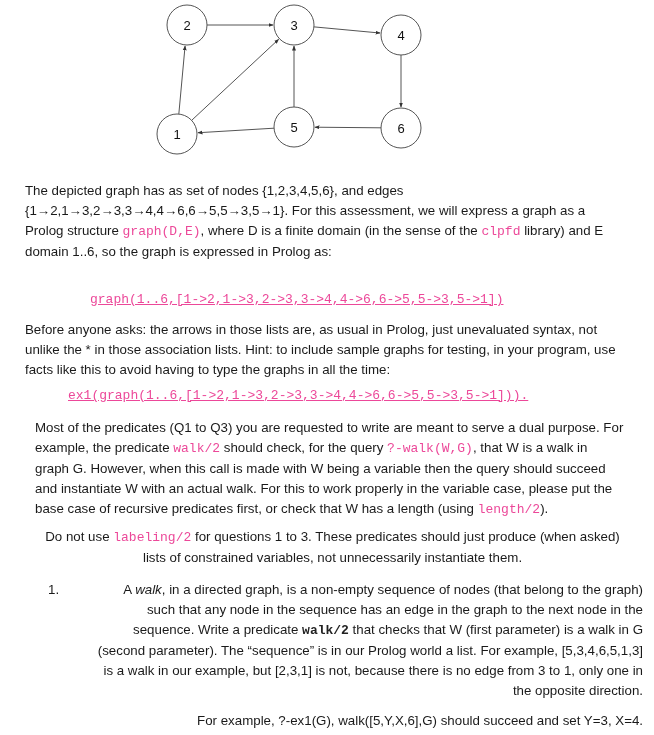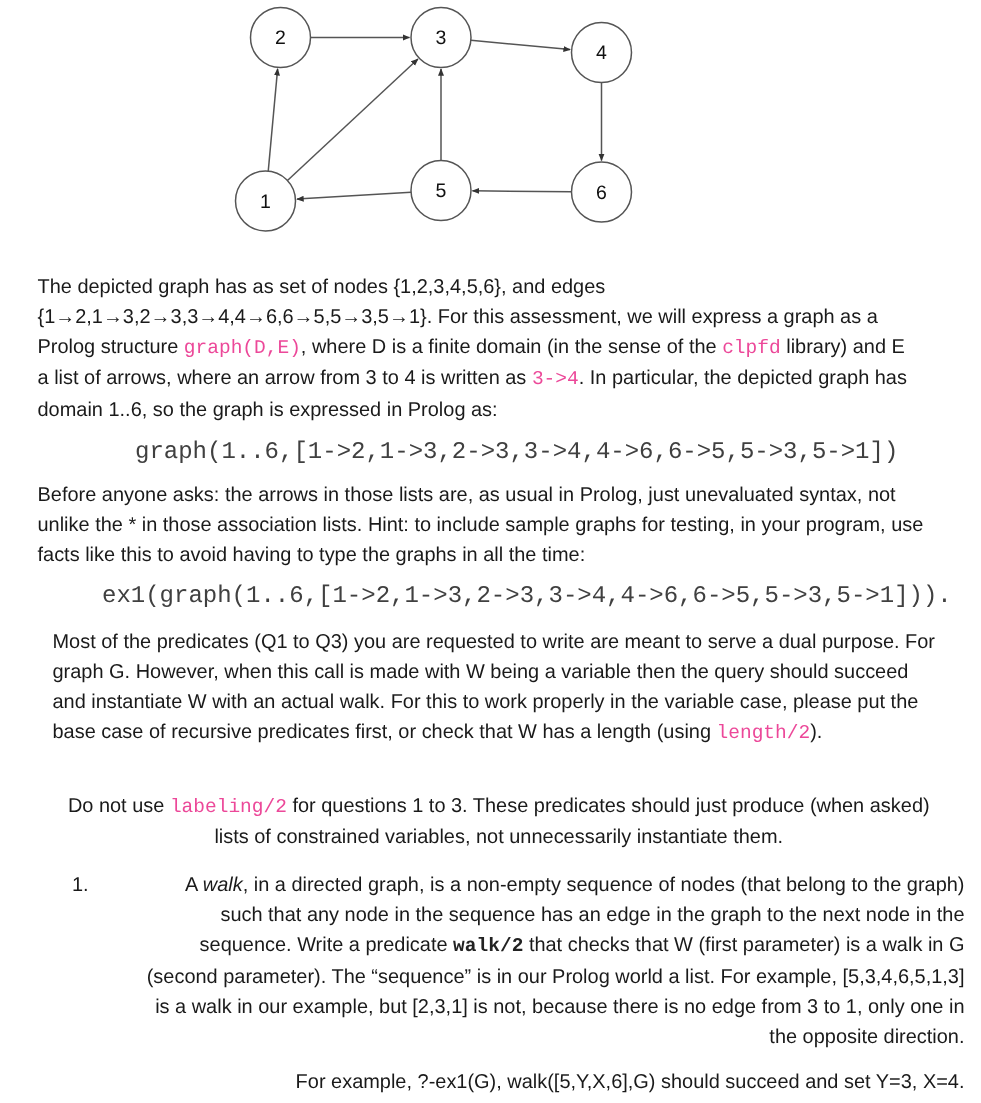--- a/index.html
+++ b/index.html
@@ -5,21 +5,21 @@
     html, body { margin: 0; padding: 0; background: #ffffff; }
     body { width: 654px; height: 735px; position: relative; overflow: hidden;
       font-family: "Liberation Sans", "DejaVu Sans", sans-serif; color: #1a1a1a; }
     #graph { position: absolute; left: 0; top: 0; width: 654px; height: 165px; }
     .node-circle { fill: #ffffff; stroke: #555555; stroke-width: 1; }
     .node-label { font-family: "Liberation Sans", sans-serif; font-size: 13px; fill: #111; text-anchor: middle; dominant-baseline: central; }
     .edge { stroke: #555555; stroke-width: 1; fill: none; }
     .text { position: absolute; left: 25px; width: 615px; font-size: 13.3px; line-height: 20px; color: #1a1a1a; }
     .text p { margin: 0; }
     code, .mono { font-family: "Liberation Mono", "DejaVu Sans Mono", monospace; color: #ec4899; font-size: 13px; }
-    .code-line { position: absolute; font-family: "Liberation Mono", "DejaVu Sans Mono", monospace; font-size: 16px; color: #404040; white-space: pre; }
+    .code-line { position: absolute; font-family: "Liberation Mono", "DejaVu Sans Mono", monospace; font-size: 13px; color: #ec4899; white-space: pre; text-decoration: underline; }
     .list { position: absolute; left: 48px; width: 600px; font-size: 13.3px; line-height: 20px; }
     .list-num { position: absolute; left: 0; top: 0; }
     .list-body { position: absolute; left: 25px; width: 570px; text-align: right; }
     b.mono { color: #222; font-weight: bold; }
   </style>
 </head>
 <body>
 
 <svg id="graph" viewBox="0 0 654 165">
   <defs>
@@ -62,36 +62,36 @@
         <circle cx="401" cy="128" r="20" class="node-circle"></circle>
         <text x="401" y="128" class="node-label">6</text>
       </g>
     </g>
 </svg>
 
 <div class="text" style="top:181px;">
   <p><span>The depicted graph has as set of nodes {1,2,3,4,5,6}, and edges</span></p>
   <p><span>{1→2,1→3,2→3,3→4,4→6,6→5,5→3,5→1}. For this assessment, we will express a graph as a</span></p>
   <p><span>Prolog structure </span><code>graph(D,E)</code><span>, where D is a finite domain (in the sense of the </span><code>clpfd</code><span> library) and E</span></p>
-  <p><span>a list of arrows, where an arrow from 3 to 4 is written as </span><code>3-&gt;4</code><span>. In particular, the depicted graph has</span></p>
   <p><span>domain 1..6, so the graph is expressed in Prolog as:</span></p>
 </div>
 
 <div class="code-line" style="left:90px; top:292px;">graph(1..6,[1-&gt;2,1-&gt;3,2-&gt;3,3-&gt;4,4-&gt;6,6-&gt;5,5-&gt;3,5-&gt;1])</div>
 
 <div class="text" style="top:320px;">
   <p><span>Before anyone asks: the arrows in those lists are, as usual in Prolog, just unevaluated syntax, not</span></p>
   <p><span>unlike the * in those association lists. Hint: to include sample graphs for testing, in your program, use</span></p>
   <p><span>facts like this to avoid having to type the graphs in all the time:</span></p>
 </div>
 
 <div class="code-line" style="left:68px; top:388px;">ex1(graph(1..6,[1-&gt;2,1-&gt;3,2-&gt;3,3-&gt;4,4-&gt;6,6-&gt;5,5-&gt;3,5-&gt;1])).</div>
 
 <div class="text" style="top:418px;margin-left:10px;">
   <p><span>Most of the predicates (Q1 to Q3) you are requested to write are meant to serve a dual purpose. For</span></p>
+  <p><span>example, the predicate </span><code>walk/2</code><span> should check, for the query </span><code>?-walk(W,G)</code><span>, that W is a walk in</span></p>
   <p><span>graph G. However, when this call is made with W being a variable then the query should succeed</span></p>
   <p><span>and instantiate W with an actual walk. For this to work properly in the variable case, please put the</span></p>
   <p><span>base case of recursive predicates first, or check that W has a length (using </span><code>length/2</code><span>).</span></p>
 </div>
 
 <div class="text" style="top:527px;text-align:center;">
   <p><span>Do not use </span><code>labeling/2</code><span> for questions 1 to 3. These predicates should just produce (when asked)</span></p>
   <p><span>lists of constrained variables, not unnecessarily instantiate them.</span></p>
 </div>
 

